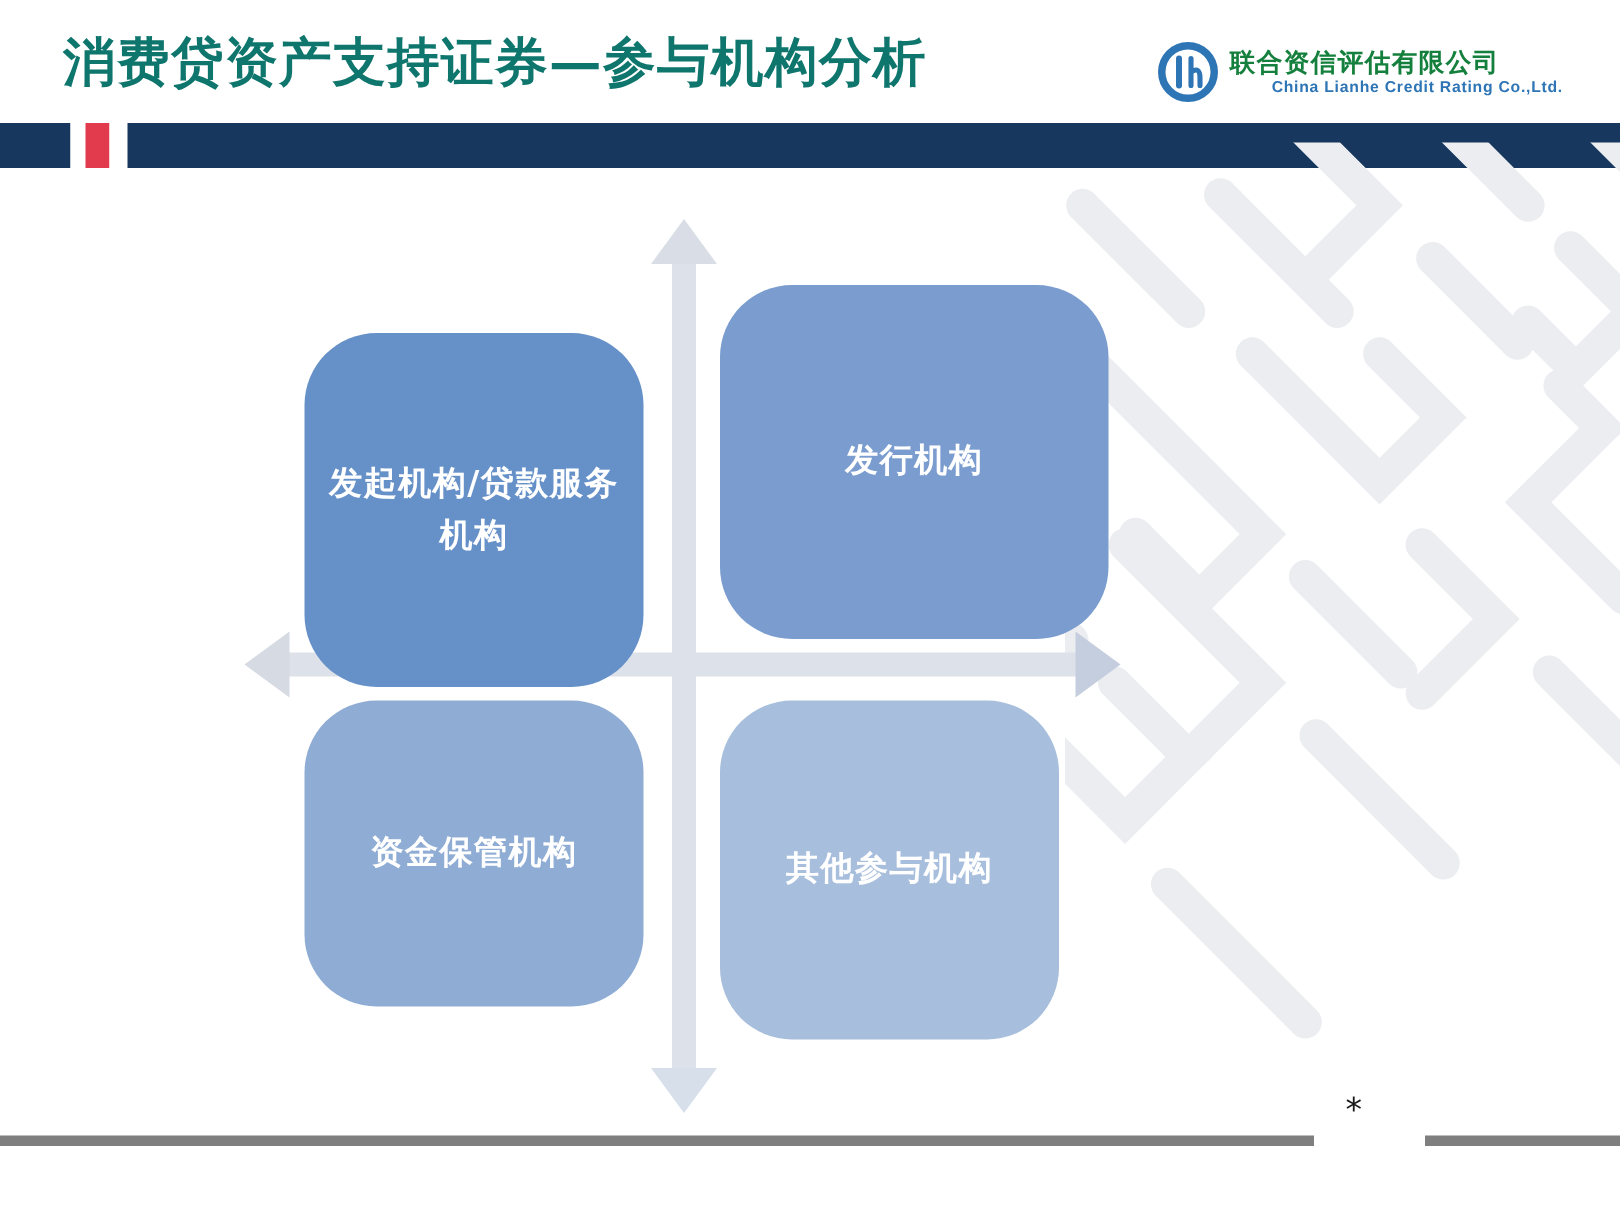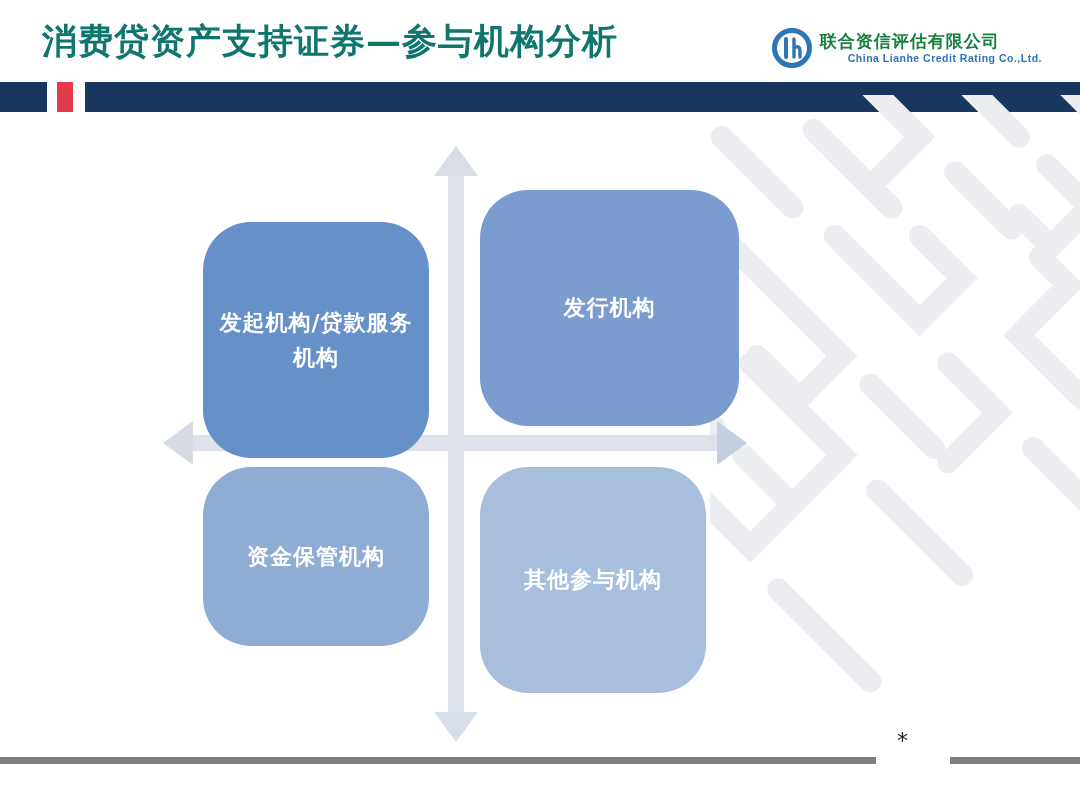--- a/index.html
+++ b/index.html
@@ -58,21 +58,21 @@
     font-family:"DejaVu Serif","Liberation Serif",serif;
     font-weight:bold;
     font-size:22px;
     line-height:1.6;
     letter-spacing:1px;
     padding:0 14px;
     box-sizing:border-box;
   }
   .q-tl{left:203px;top:190px;width:226px;height:236px;margin-top:32px;}
   .q-tr{left:480px;top:190px;width:259px;height:236px;}
-  .q-bl{left:203px;top:467px;width:226px;height:179px;}
+  .q-bl{left:203px;top:467px;width:226px;height:204px;}
   .q-br{left:480px;top:467px;width:226px;height:226px;}
   .shaft-v{position:absolute;left:448px;top:172px;width:16px;height:544px;background:#DDE1E9;}
   .shaft-h{position:absolute;left:191px;top:435px;width:528px;height:16px;background:#DDE1E9;}
   .ah{position:absolute;width:0;height:0;}
   .ah-up{left:434px;top:146px;border-left:22px solid transparent;border-right:22px solid transparent;border-bottom:30px solid #D9DDE6;}
   .ah-down{left:434px;top:712px;border-left:22px solid transparent;border-right:22px solid transparent;border-top:30px solid #D7DFEA;}
   .ah-left{left:163px;top:421px;border-top:22px solid transparent;border-bottom:22px solid transparent;border-right:30px solid #D6DAE3;}
   .ah-right{left:717px;top:421px;border-top:22px solid transparent;border-bottom:22px solid transparent;border-left:30px solid #C5CEDE;}
   
   .footer-line{position:absolute;top:757px;height:7px;}

